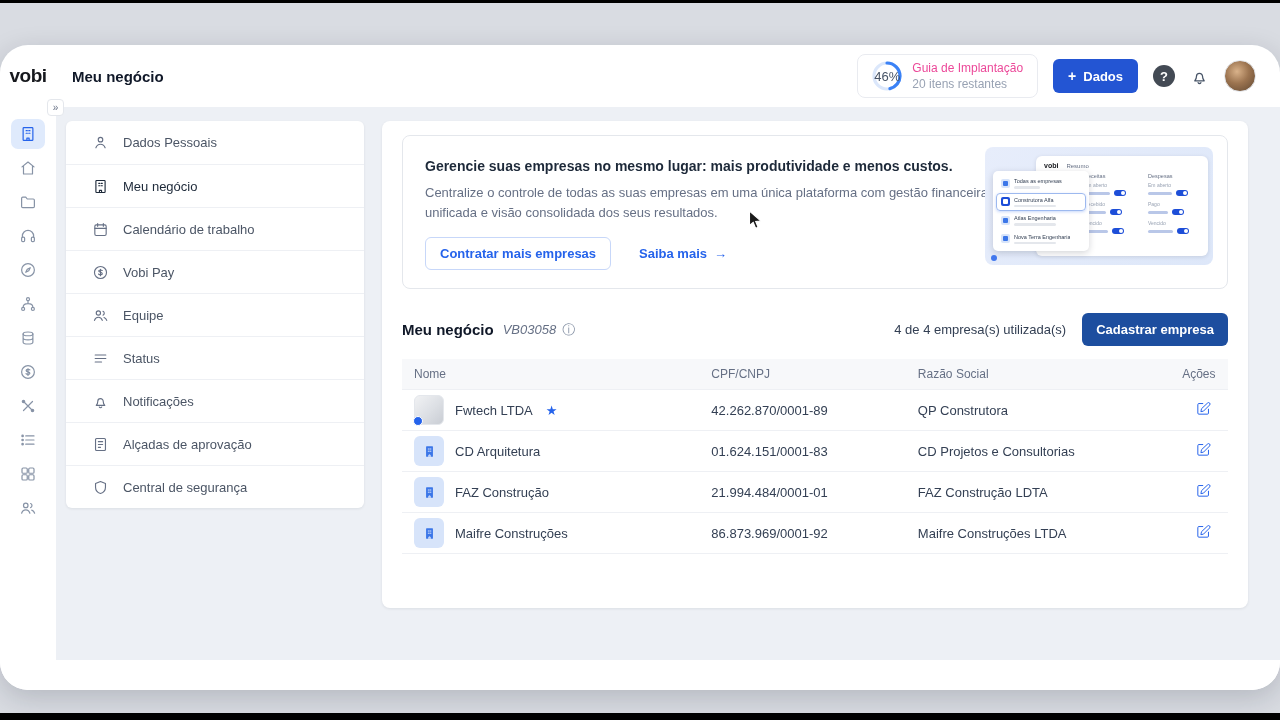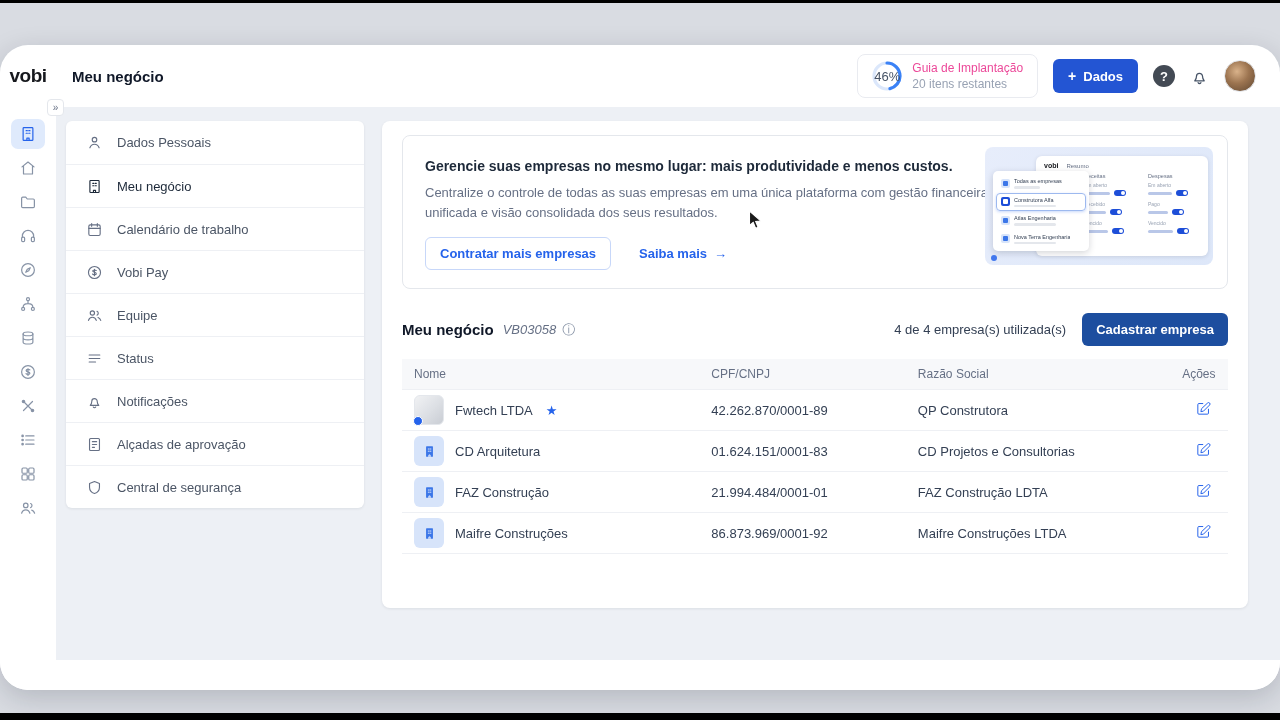--- a/index.html
+++ b/index.html
@@ -47,21 +47,21 @@
   .rail-item { width:34px; height:30px; border-radius:7px; display:flex; align-items:center;
                justify-content:center; color:#8793a6; cursor:pointer; }
   .rail-item.active { background:var(--rail-active-bg,#dfeafc); color:var(--accent,#2563eb); }
 
   .content { flex:1; background:var(--content-bg,#edf0f5); padding:14px 32px 0 10px; display:flex;
              gap:18px; align-items:flex-start; min-width:0; }
 
   
   .menu-card { width:298px; background:#fff; border-radius:6px; box-shadow:0 1px 3px rgba(16,24,40,.08);
                padding:0 0; flex:none; }
-  .menu-item { display:flex; align-items:center; gap:14px; height:43px; padding:0 16px 0 20px;
+  .menu-item { display:flex; align-items:center; gap:14px; height:43px; padding:0 16px 0 26px;
                cursor:pointer; color:#667085; }
   .menu-item + .menu-item { border-top:1px solid #eef0f4; }
   .mi-label { font-size:13px; color:#4b5565; }
   .menu-item.active .mi-label { color:#1d2939; }
   .menu-item.active { color:#1d2939; }
 
   
   .main-card { flex:1; background:#fff; border-radius:8px; box-shadow:0 1px 3px rgba(16,24,40,.08);
                height:487px; padding:14px 20px; min-width:0; }
 

